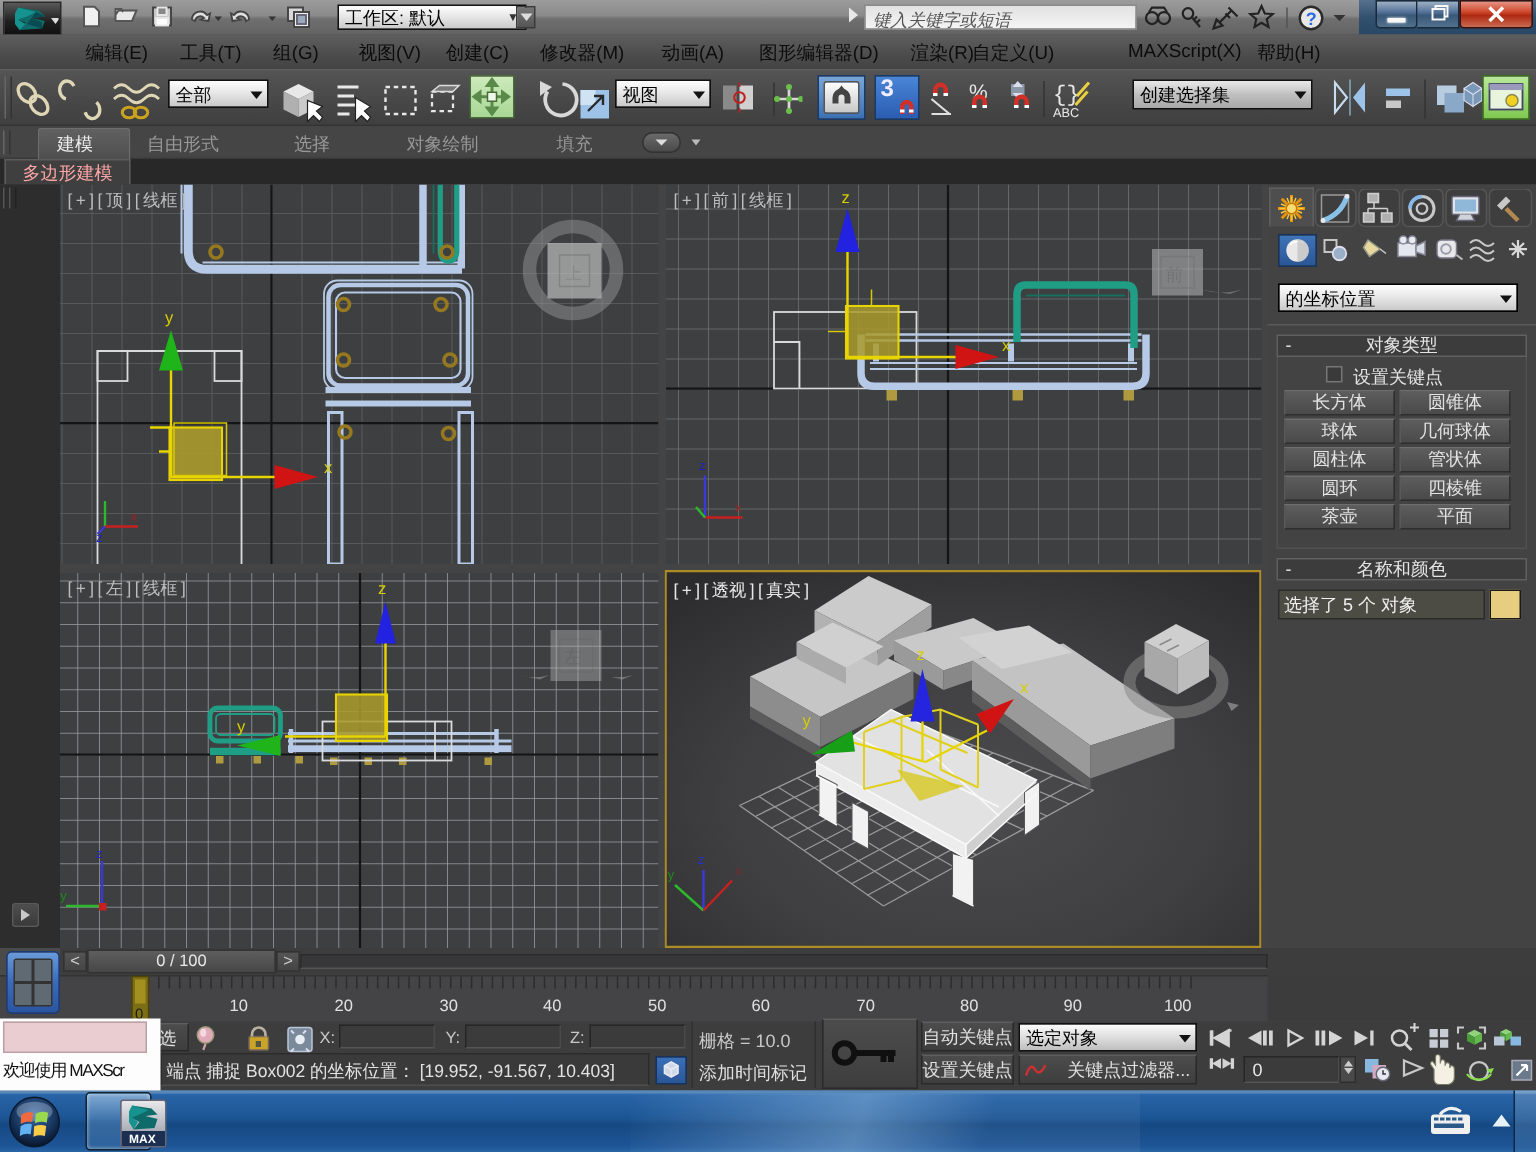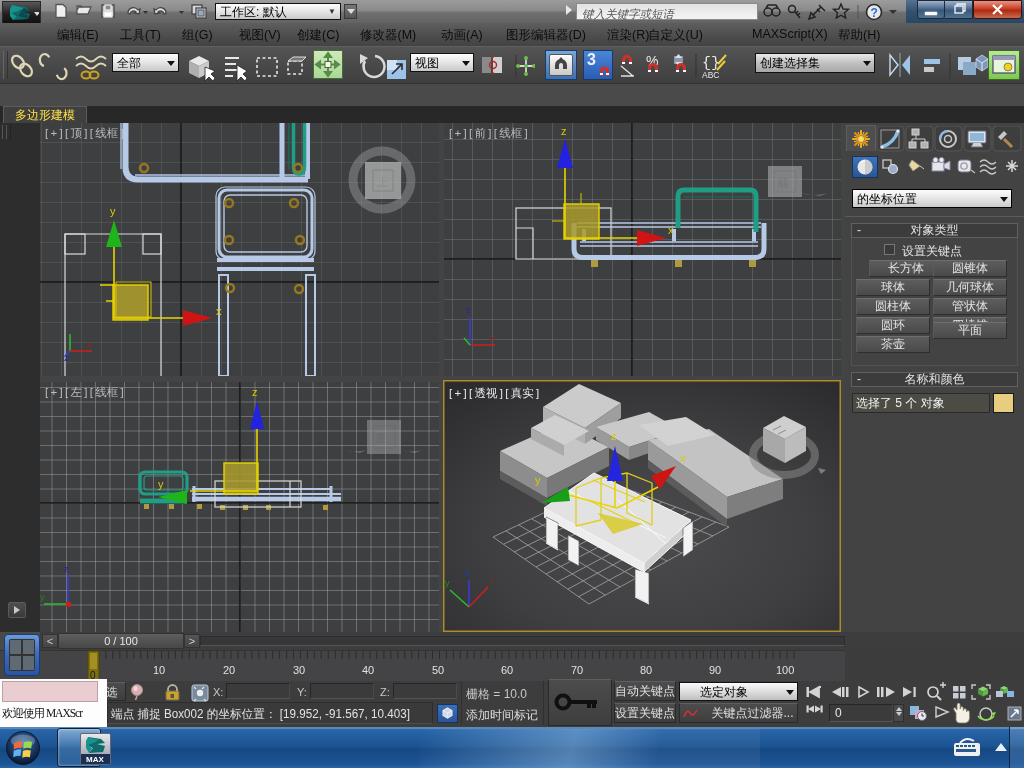--- a/index.html
+++ b/index.html
@@ -23,21 +23,21 @@
   #menubar span{position:absolute;top:4px;white-space:nowrap;}
   
   #toolbar{left:0;top:46px;width:1024px;height:38px;
     background:linear-gradient(#545454,#484848 55%,#3f3f3f);
     border-top:1px solid #5f5f5f;border-bottom:1px solid #333;box-sizing:border-box;}
   
   #ribbon1{left:0;top:84px;width:1024px;height:22px;background:#454545;
     border-bottom:1px solid #3a3a3a;box-sizing:border-box;color:#989898;font-size:12px;}
   #ribbon1 span{position:absolute;top:4px;}
   #ribbon2{left:0;top:106px;width:1024px;height:17px;background:#282828;
-    color:#fde047;font-size:12px;}
+    color:#fca5a5;font-size:12px;}
   
   #leftstrip{left:0;top:123px;width:40px;height:509px;background:#2d2d2d;}
   
   #vpwrap{left:40px;top:123px;width:805px;height:509px;background:#444;}
   .vp{position:absolute;background:#3d3f41;}
   
   #cmdpanel{left:845px;top:123px;width:179px;height:509px;background:#434343;}
   
   #timerow{left:40px;top:632px;width:984px;height:18px;background:#3d3d3d;}
   #trackbar{left:0px;top:650px;width:1024px;height:31px;background:#424242;}
@@ -85,21 +85,21 @@
       <rect x="54" y="10" width="8" height="5" fill="#fff"></rect>
       <path d="M78,11 a5.5,5.5 0 0 1 10,-3 l2,-1 -1,5 -5,-1 2,-1 a3.5,3.5 0 0 0 -6,2 z" fill="#e0e0e0" stroke="#444"></path>
       <path d="M116,11 a5.5,5.5 0 0 0 -10,-3 l-2,-1 1,5 5,-1 -2,-1 a3.5,3.5 0 0 1 6,2 z" fill="#e0e0e0" stroke="#444"></path>
       <polygon points="93,9 98,9 95.5,12" fill="#333" stroke="none"></polygon>
       <polygon points="129,9 134,9 131.5,12" fill="#333" stroke="none"></polygon>
       <rect x="142" y="3" width="10" height="9" fill="#d8d8d8" stroke="#444"></rect>
       <rect x="146" y="6" width="10" height="10" fill="#eee" stroke="#444"></rect>
       <rect x="148" y="8" width="6" height="6" fill="#9ab" stroke="#667"></rect>
     </g>
   </svg>
-  <div class="ddw" style="left:215px;top:3px;width:126px;height:17px;line-height:16px">
+  <div class="ddw" style="left:225px;top:3px;width:126px;height:17px;line-height:16px">
     <span style="margin-left:4px">工作区: 默认</span>
     <span style="position:absolute;right:4px;top:0;font-size:8px;color:#333">▼</span>
   </div>
   <div class="abs" style="left:344px;top:4px;width:13px;height:15px;background:linear-gradient(#777,#555);border:1px solid #3a3a3a;box-sizing:border-box">
     <div style="margin:4px auto 0;width:0;height:0;border-left:4px solid transparent;border-right:4px solid transparent;border-top:5px solid #ddd"></div>
   </div>
   <div id="aerozone" class="abs"></div>
 
   <div class="abs" style="left:566px;top:5px;width:0;height:0;border-top:5px solid transparent;border-bottom:5px solid transparent;border-left:6px solid #e8e8e8"></div>
   <div class="abs" style="left:576px;top:3px;width:182px;height:17px;background:linear-gradient(#e2e2e2,#f4f4f4);border:1px solid #8a8a8a;box-sizing:border-box">
@@ -273,20 +273,33 @@
           <rect x="79" y="11" width="13" height="13" fill="#8aa8c8"></rect>
         <path d="M92,8 l6,-4 6,4 -6,4 z M92,8 v8 l6,4 v-8 z M104,8 v8 l-6,4 v-8 z" fill="#7a98b8" stroke="#dde" stroke-width=".7"></path>
       </g>
     </svg>
     <div style="position:absolute;left:988px;top:3px;width:32px;height:30px;background:linear-gradient(#b8e89a,#7ec850);border:1px solid #3a6a20;box-sizing:border-box">
       <svg width="30" height="28">
           <rect x="4" y="5" width="22" height="17" fill="#e8f4dc" stroke="#446" stroke-width="1.2"></rect>
           <rect x="4" y="5" width="22" height="4" fill="#99b"></rect>
           <circle cx="19" cy="16" r="4" fill="#f0d020" stroke="#885" stroke-width="1"></circle>
         </svg>
+    </div>
+  </div>
+  <div id="ribbon1" class="abs">
+    <div style="position:absolute;left:2px;top:3px;width:3px;height:16px;border-left:1px solid #666;border-right:1px solid #333"></div>
+    <div style="position:absolute;left:25px;top:1px;width:62px;height:21px;background:linear-gradient(#616161,#4e4e4e);border:1px solid #6e6e6e;border-bottom:none;border-radius:3px 3px 0 0;box-sizing:border-box"></div>
+    <span style="left:38px;color:#ececec">建模</span>
+    <span style="left:98px">自由形式</span>
+    <span style="left:196px">选择</span>
+    <span style="left:271px">对象绘制</span>
+    <span style="left:371px">填充</span>
+    <div style="position:absolute;left:428px;top:4px;width:26px;height:14px;background:linear-gradient(#6a6a6a,#4a4a4a);border:1px solid #333;border-radius:7px;box-sizing:border-box">
+      <div style="margin:4px auto 0;width:0;height:0;border-left:4px solid transparent;border-right:4px solid transparent;border-top:4px solid #ddd"></div>
+      <div style="position:absolute;right:-14px;top:4px;width:0;height:0;border-left:3px solid transparent;border-right:3px solid transparent;border-top:4px solid #bbb"></div>
     </div>
   </div>
   <div id="ribbon2" class="abs">
     <div style="position:absolute;left:3px;top:0;width:84px;height:17px;background:#3f3f3f;border:1px solid #5c5c5c;border-bottom:none;box-sizing:border-box;text-align:center;line-height:16px">多边形建模</div>
   </div>
   <div id="leftstrip" class="abs">
     <div style="position:absolute;left:2px;top:2px;width:3px;height:14px;border-left:1px solid #555;border-right:1px solid #222"></div>
     <div style="position:absolute;left:6px;top:2px;width:3px;height:14px;border-left:1px solid #555;border-right:1px solid #222"></div>
     <div style="position:absolute;left:8px;top:479px;width:18px;height:16px;background:linear-gradient(#4e4e4e,#3a3a3a);border:1px solid #5a5a5a;border-radius:2px;box-sizing:border-box">
       <div style="margin:3px 0 0 5px;width:0;height:0;border-top:4px solid transparent;border-bottom:4px solid transparent;border-left:6px solid #c8c8c8"></div>
@@ -657,30 +670,30 @@
           </g>
       </g>
     </svg>
     <div class="ddw" style="left:7px;top:66px;width:160px;height:19px;line-height:18px;border-color:#000"><span style="margin-left:4px">的坐标位置</span><span class="ddarrow"></span></div>
     <div style="position:absolute;left:0px;top:93px;width:179px;height:1px;background:#5a5a5a"></div>
 
     <div style="position:absolute;left:6px;top:100px;width:167px;height:15px;background:#3c3c3c;border:1px solid #606060;box-sizing:border-box;color:#e4e4e4;font-size:12px;text-align:center;line-height:13px">对象类型<span style="position:absolute;left:5px;top:0">-</span></div>
     <div style="position:absolute;left:6px;top:115px;width:167px;height:128px;border:1px solid #515151;border-top:none;box-sizing:border-box"></div>
     <div style="position:absolute;left:39px;top:121px;width:11px;height:11px;background:#3a3a3a;border:1px solid #777;box-sizing:border-box"></div>
     <div style="position:absolute;left:57px;top:120px;color:#e4e4e4;font-size:12px">设置关键点</div>
-    <div class="obtn" style="left:24px;top:137px">长方体</div>
+    <div class="obtn" style="left:11px;top:137px">长方体</div>
       <div class="obtn" style="left:88px;top:137px">圆锥体</div>
     <div class="obtn" style="left:11px;top:156px">球体</div>
       <div class="obtn" style="left:88px;top:156px">几何球体</div>
     <div class="obtn" style="left:11px;top:175px">圆柱体</div>
       <div class="obtn" style="left:88px;top:175px">管状体</div>
     <div class="obtn" style="left:11px;top:194px">圆环</div>
       <div class="obtn" style="left:88px;top:194px">四棱锥</div>
     <div class="obtn" style="left:11px;top:213px">茶壶</div>
-      <div class="obtn" style="left:88px;top:199px">平面</div>
+      <div class="obtn" style="left:88px;top:213px">平面</div>
 
     <div style="position:absolute;left:6px;top:249px;width:167px;height:15px;background:#3c3c3c;border:1px solid #606060;box-sizing:border-box;color:#e4e4e4;font-size:12px;text-align:center;line-height:13px">名称和颜色<span style="position:absolute;left:5px;top:0">-</span></div>
     <div style="position:absolute;left:7px;top:270px;width:138px;height:20px;background:#4c4c44;border:1px solid #2a2a2a;box-sizing:border-box;color:#f0f0f0;font-size:12px;line-height:18px"><span style="margin-left:3px">选择了 5 个 对象</span></div>
     <div style="position:absolute;left:148px;top:270px;width:21px;height:20px;background:#e7cd7f;border:1px solid #1a1a1a;box-sizing:border-box"></div>
   </div>
   <div id="timerow" class="abs">
     <div style="position:absolute;left:2px;top:2px;width:16px;height:14px;background:linear-gradient(#555,#444);border:1px solid #333;box-sizing:border-box;color:#ccc;text-align:center;line-height:12px;font-size:11px">&lt;</div>
     <div style="position:absolute;left:18px;top:1px;width:126px;height:16px;background:linear-gradient(#5e5e5e,#474747);border:1px solid #333;box-sizing:border-box;color:#e8e8e8;font-size:11px;text-align:center;line-height:14px">0 / 100</div>
     <div style="position:absolute;left:144px;top:2px;width:16px;height:14px;background:linear-gradient(#555,#444);border:1px solid #333;box-sizing:border-box;color:#ccc;text-align:center;line-height:12px;font-size:11px">&gt;</div>
     <div style="position:absolute;left:160px;top:4px;width:645px;height:10px;background:#37373a;border:1px solid #2c2c2c;border-bottom-color:#555;box-sizing:border-box"></div>
@@ -736,21 +749,21 @@
     <div class="sbtn" style="left:548px;top:-2px;width:64px;height:47px">
       <svg width="62" height="45">
           <g transform="translate(14,22)">
         <circle cx="0" cy="0" r="6.5" fill="none" stroke="#101010" stroke-width="4"></circle>
         <path d="M6,0 H34 M26,0 v6 M31,0 v6" stroke="#101010" stroke-width="4" fill="none"></path>
       </g>
         </svg>
     </div>
     <div class="sbtn" style="left:614px;top:0px;width:62px;height:20px;line-height:19px">自动关键点</div>
     <div class="sbtn" style="left:614px;top:22px;width:62px;height:20px;line-height:19px">设置关键点</div>
-    <div class="ddw" style="left:679px;top:1px;width:119px;height:19px;line-height:18px;background:linear-gradient(#fbfbfb,#dedede 50%,#bfbfbf)"><span style="margin-left:20px">选定对象</span><span class="ddarrow"></span></div>
+    <div class="ddw" style="left:679px;top:1px;width:119px;height:19px;line-height:18px;background:linear-gradient(#fbfbfb,#dedede 50%,#bfbfbf)"><span style="margin-left:4px">选定对象</span><span class="ddarrow"></span></div>
     <div class="sbtn" style="left:679px;top:22px;width:119px;height:20px;line-height:19px;padding-left:28px">关键点过滤器...</div>
     <svg style="position:absolute;left:683px;top:25px" width="16" height="14">
         <path d="M1,11 Q4,2 7,7 T14,4" fill="none" stroke="#d03030" stroke-width="1.6"></path>
       </svg>
 
     <svg style="position:absolute;left:800px;top:0" width="224" height="44">
       <g fill="#d4d4d4">
         <path d="M8,6 v10 M10,11 l9,-5 v10 z M21,6 l-2,0" stroke="#d4d4d4" stroke-width="1.8" fill="none"></path>
         <polygon points="19,6 10,11 19,16"></polygon>
           <rect x="6.5" y="6" width="2.2" height="10"></rect>
@@ -825,21 +838,21 @@
             <polygon points="9.5,3 14,5.5 14,10.5 9.5,13 5,10.5 5,5.5" fill="#cdd8e8"></polygon>
             <path d="M5,5.5 L9.5,8 L14,5.5 M9.5,8 V13"></path>
           </g>
         </svg>
     </div>
     <span style="position:absolute;left:466px;top:26px;color:#dedede;font-size:12px">添加时间标记</span>
   </div>
 
   <div class="abs" style="left:0;top:679px;width:107px;height:48px;background:#fdfdfd;z-index:6">
     <div style="position:absolute;left:2px;top:2px;width:96px;height:21px;background:#e9cdd0;border:1px solid #b8a0a4;box-sizing:border-box"></div>
-    <div style="position:absolute;left:2px;top:27px;color:#111;font-size:11.5px;white-space:nowrap;font-family:Liberation Serif, serif;letter-spacing:-1px">欢迎使用 MAXScr</div>
+    <div style="position:absolute;left:2px;top:27px;color:#111;font-size:11.5px;white-space:nowrap;font-family:Liberation Sans, sans-serif;letter-spacing:-1px">欢迎使用 MAXScr</div>
   </div>
   <div id="taskbar" class="abs">
     <div style="position:absolute;left:0;top:0;width:1024px;height:2px;background:#5a89b8"></div>
     <div style="position:absolute;left:420px;top:2px;width:340px;height:39px;background:linear-gradient(105deg,rgba(255,255,255,0) 0%,rgba(180,215,245,0.38) 45%,rgba(255,255,255,0.05) 70%);"></div>
 
     <svg style="position:absolute;left:4px;top:3px" width="38" height="37">
       <defs>
         <radialGradient id="orb" cx="50%" cy="35%" r="70%">
           <stop offset="0%" stop-color="#3a6aa8"></stop>
             <stop offset="60%" stop-color="#17355e"></stop>

